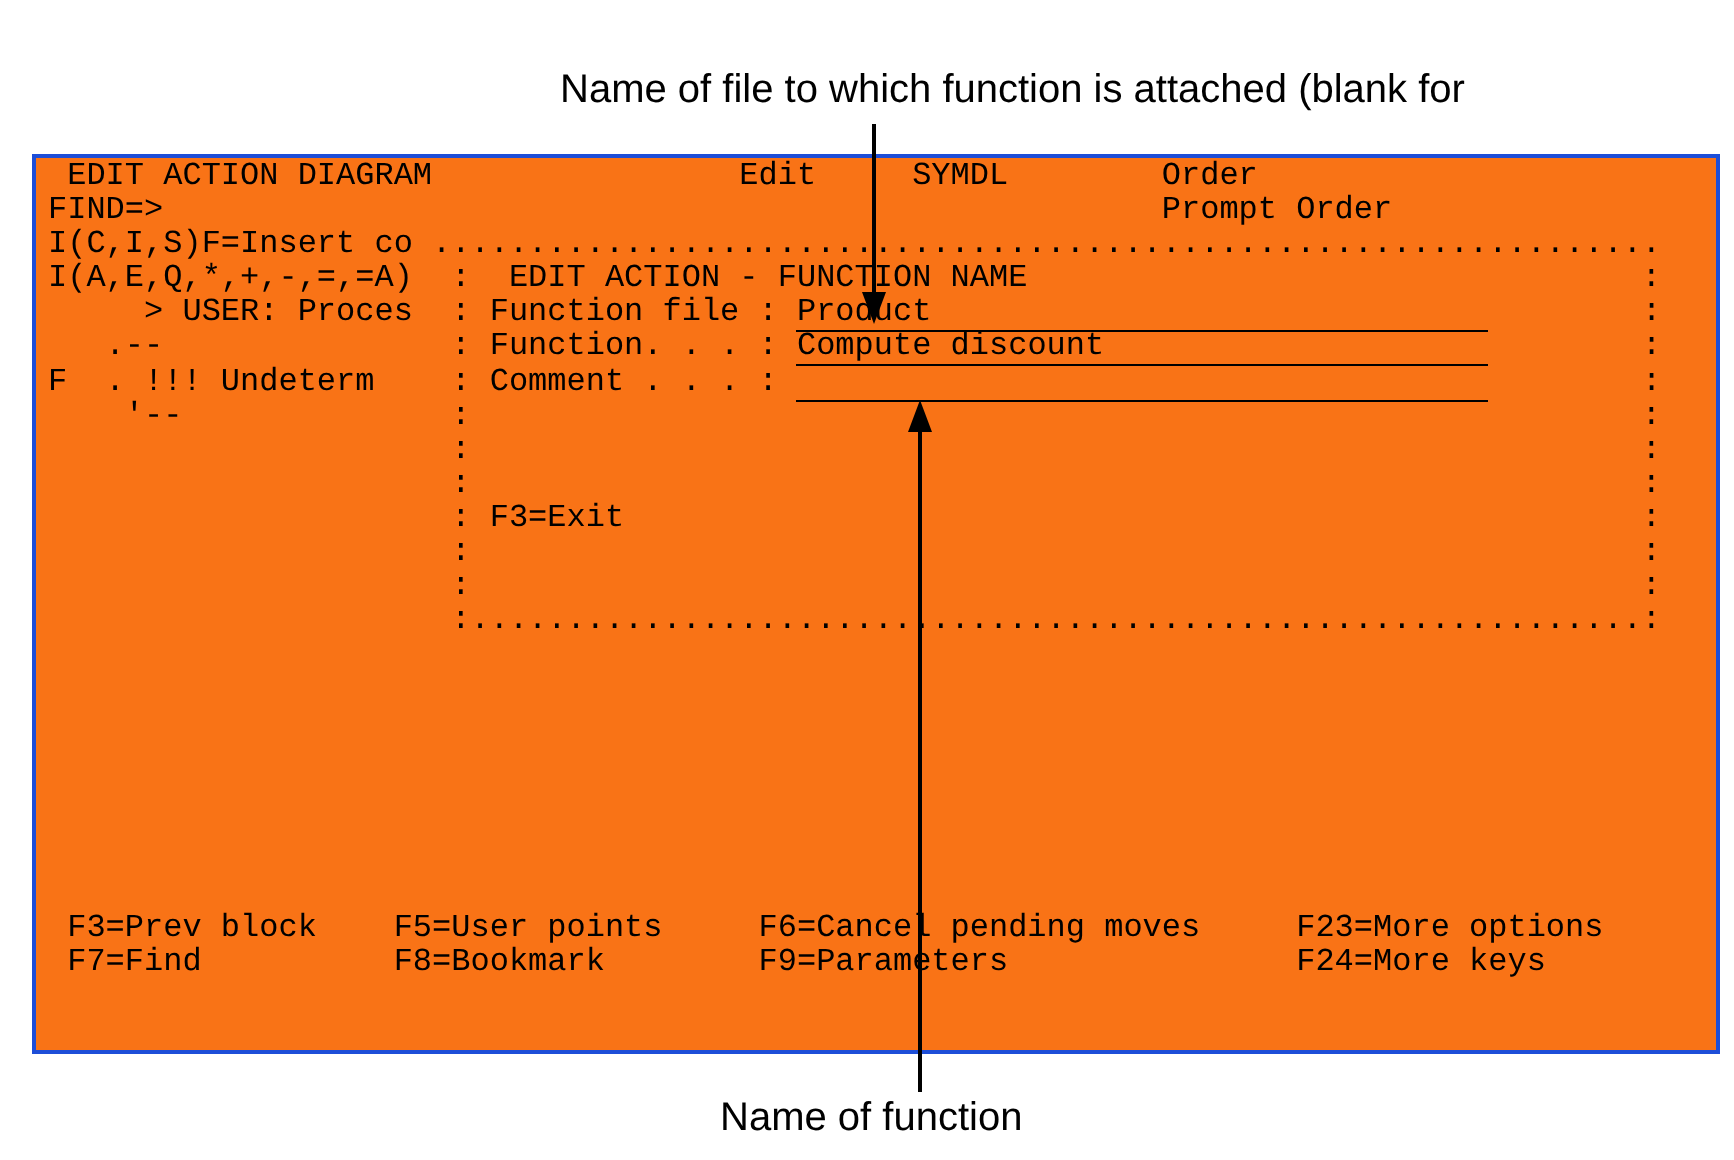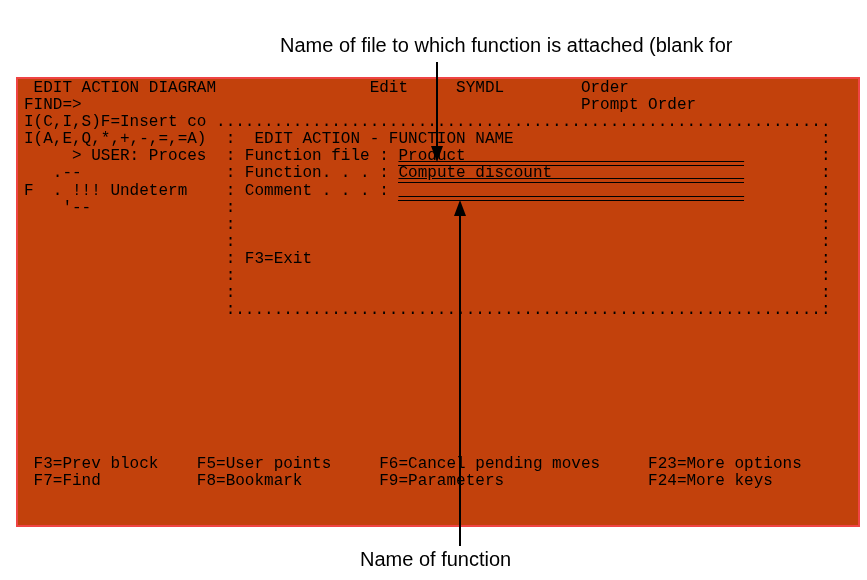--- a/index.html
+++ b/index.html
@@ -2,27 +2,27 @@
 <html><head>
 <meta charset="utf-8">
 <style>
   html,body{margin:0;padding:0;background:#fff;}
   #canvas{position:relative;width:867px;height:580px;background:#ffffff;overflow:hidden;
           font-family:"Liberation Sans",sans-serif;color:#000;}
   .annot{position:absolute;font-size:20px;line-height:26px;color:#000;white-space:nowrap;}
   #top-note{left:280px;top:16px;margin-top:16px;}
   #bottom-note{left:360px;top:546px;}
   #terminal-box{position:absolute;left:16px;top:77px;width:840px;height:446px;
-                border:2px solid #ef4444;background:#c2410c;}
+                border:2px solid #1d4ed8;background:#f97316;}
   #screen{position:absolute;left:6px;top:1px;right:0;bottom:0;
           font-family:"Liberation Mono","DejaVu Sans Mono",monospace;
           font-size:16px;color:#000;}
   .row{height:17.1px;line-height:17.1px;white-space:pre;}
   .row span{white-space:pre;margin-top:44px;}
-  .field{border-bottom:1.5px solid #000;text-decoration:underline;}
+  .field{border-bottom:1.5px solid #000;}
   .vline{position:absolute;width:2px;background:#000;}
   #arrow-down-shaft{left:436px;top:62px;height:85px;}
   #arrow-down-head{position:absolute;left:431px;top:146px;width:0;height:0;
                    border-left:6px solid transparent;border-right:6px solid transparent;
                    border-top:16px solid #000;}
   #arrow-up-head{position:absolute;left:454px;top:200px;width:0;height:0;
                  border-left:6px solid transparent;border-right:6px solid transparent;
                  border-bottom:16px solid #000;}
   #arrow-up-shaft{left:459px;top:214px;height:332px;}
 </style>

